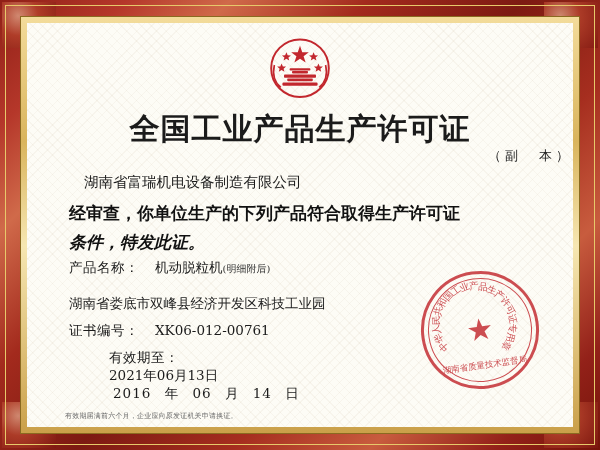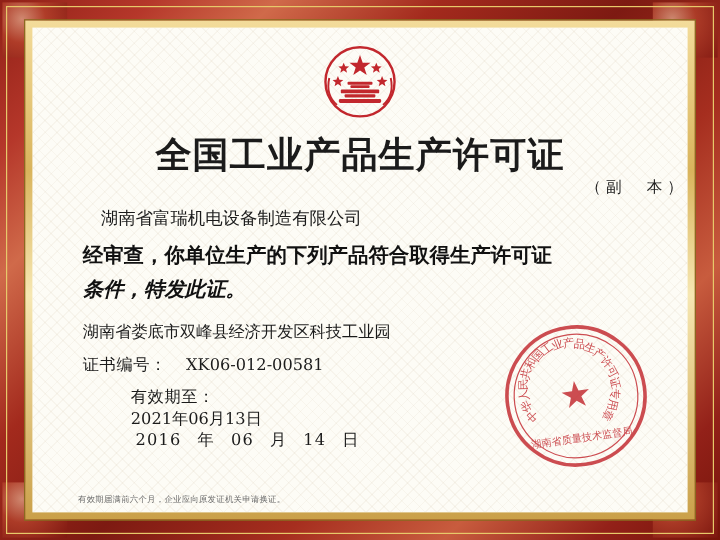--- a/index.html
+++ b/index.html
@@ -269,31 +269,36 @@
     <div class="subtitle">（副　本）</div>
     <div class="company">湖南省富瑞机电设备制造有限公司</div>
 
     <div class="statement">
       <span>经审查，你单位生产的下列产品符合取得生产许可证</span>
       <span class="l2">条件，特发此证。</span>
     </div>
 
     <div class="fields">
 
+      <div class="field-row">
+        <span class="field-label">产品名称：</span>
+        <span class="field-value">机动脱粒机</span>
+        <span class="field-note">(明细附后)</span>
+      </div>
 
       <div class="field-row">
       </div>
 
       <div class="field-row">
         <span class="field-value">湖南省娄底市双峰县经济开发区科技工业园</span>
       </div>
 
       <div class="field-row">
         <span class="field-label">证书编号：</span>
-        <span class="field-value">XK06-012-00581</span>
+        <span class="field-value">XK06-012-00761</span>
       </div>
 
       <div class="field-row date-row">
         <span class="field-label">有效期至：</span>
         <span class="field-value">2021年06月13日</span>
         <span class="issue">
           <span>2016</span>
           <span>年</span>
           <span>06</span>
           <span>月</span>

